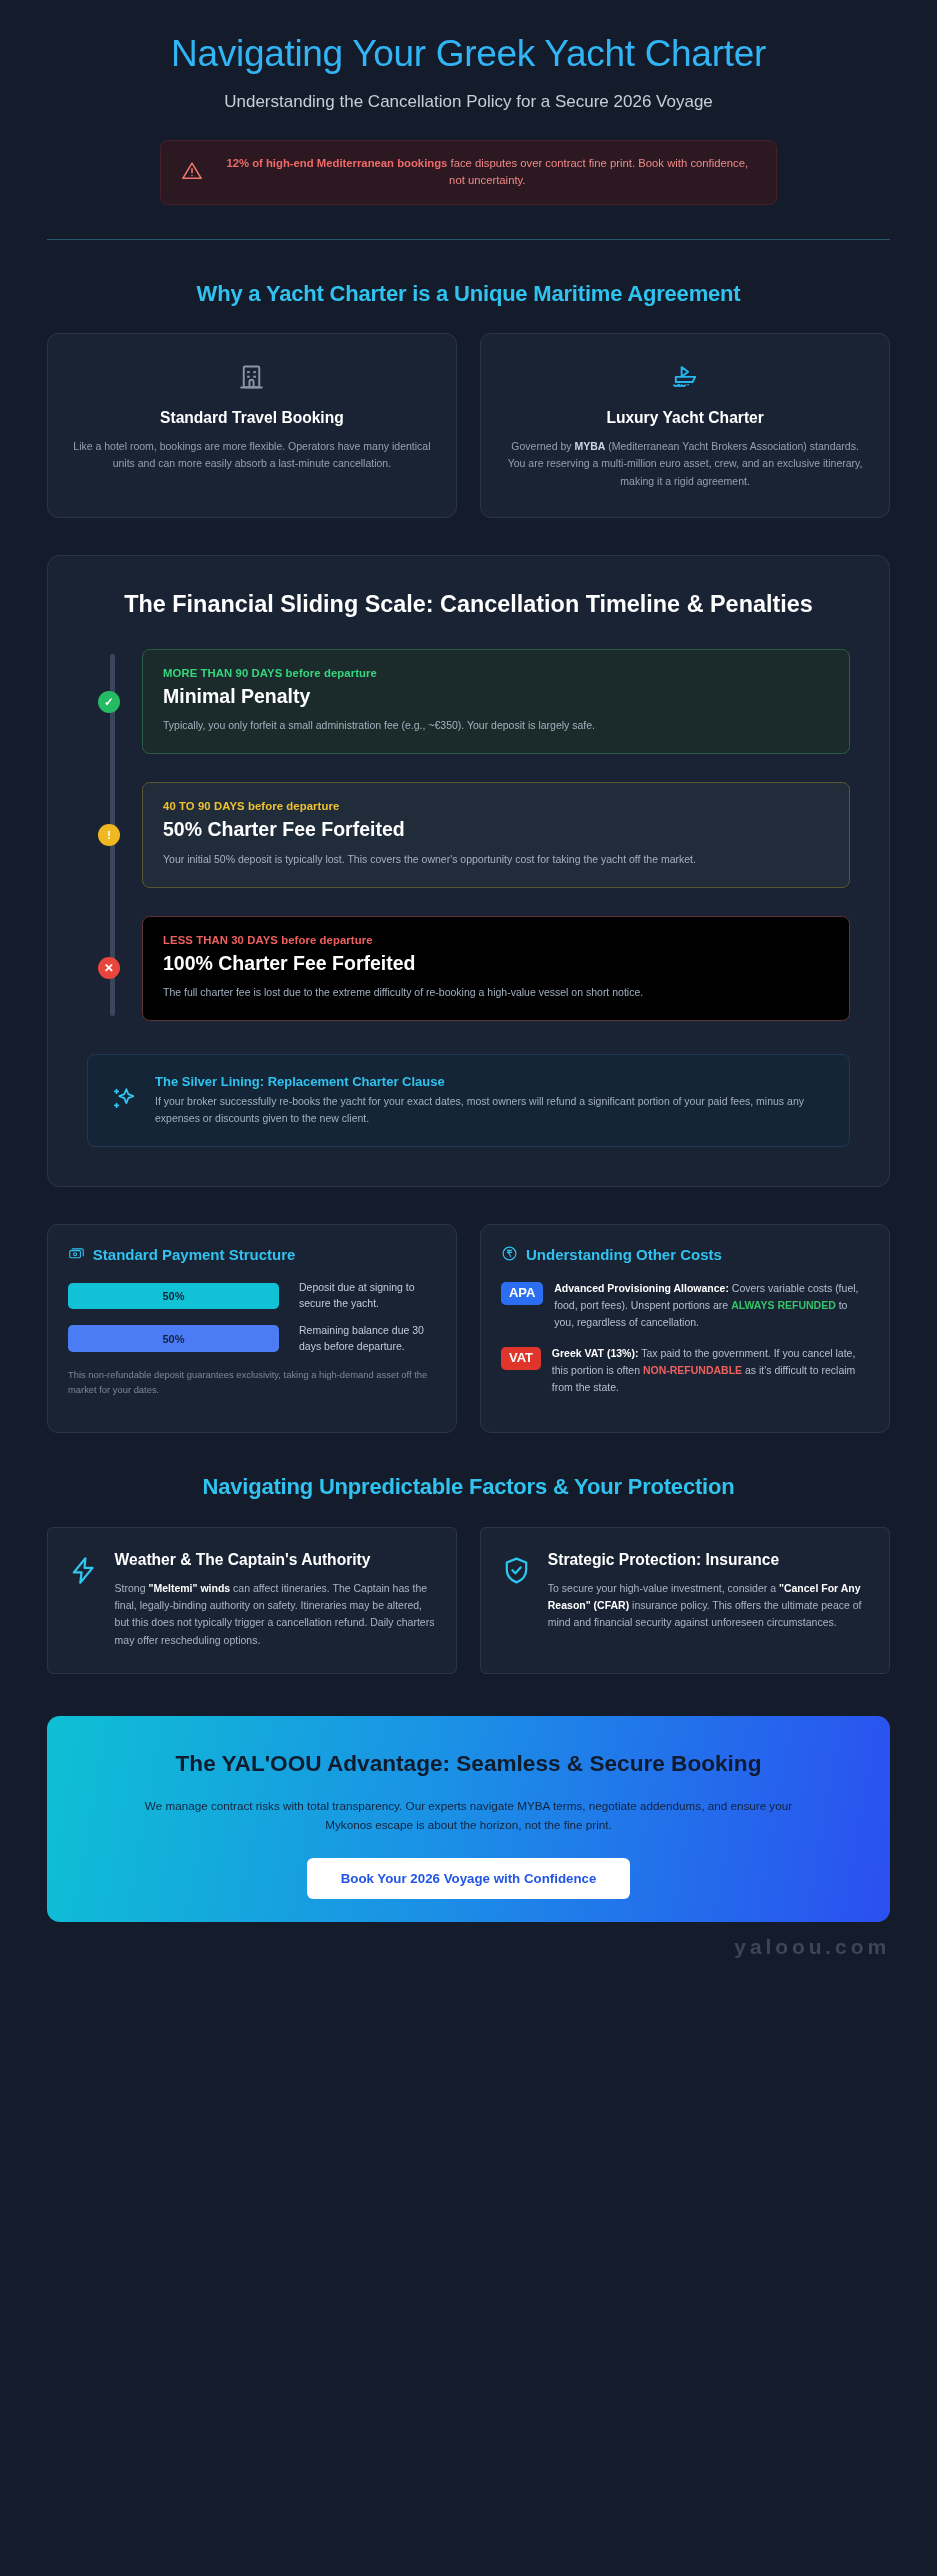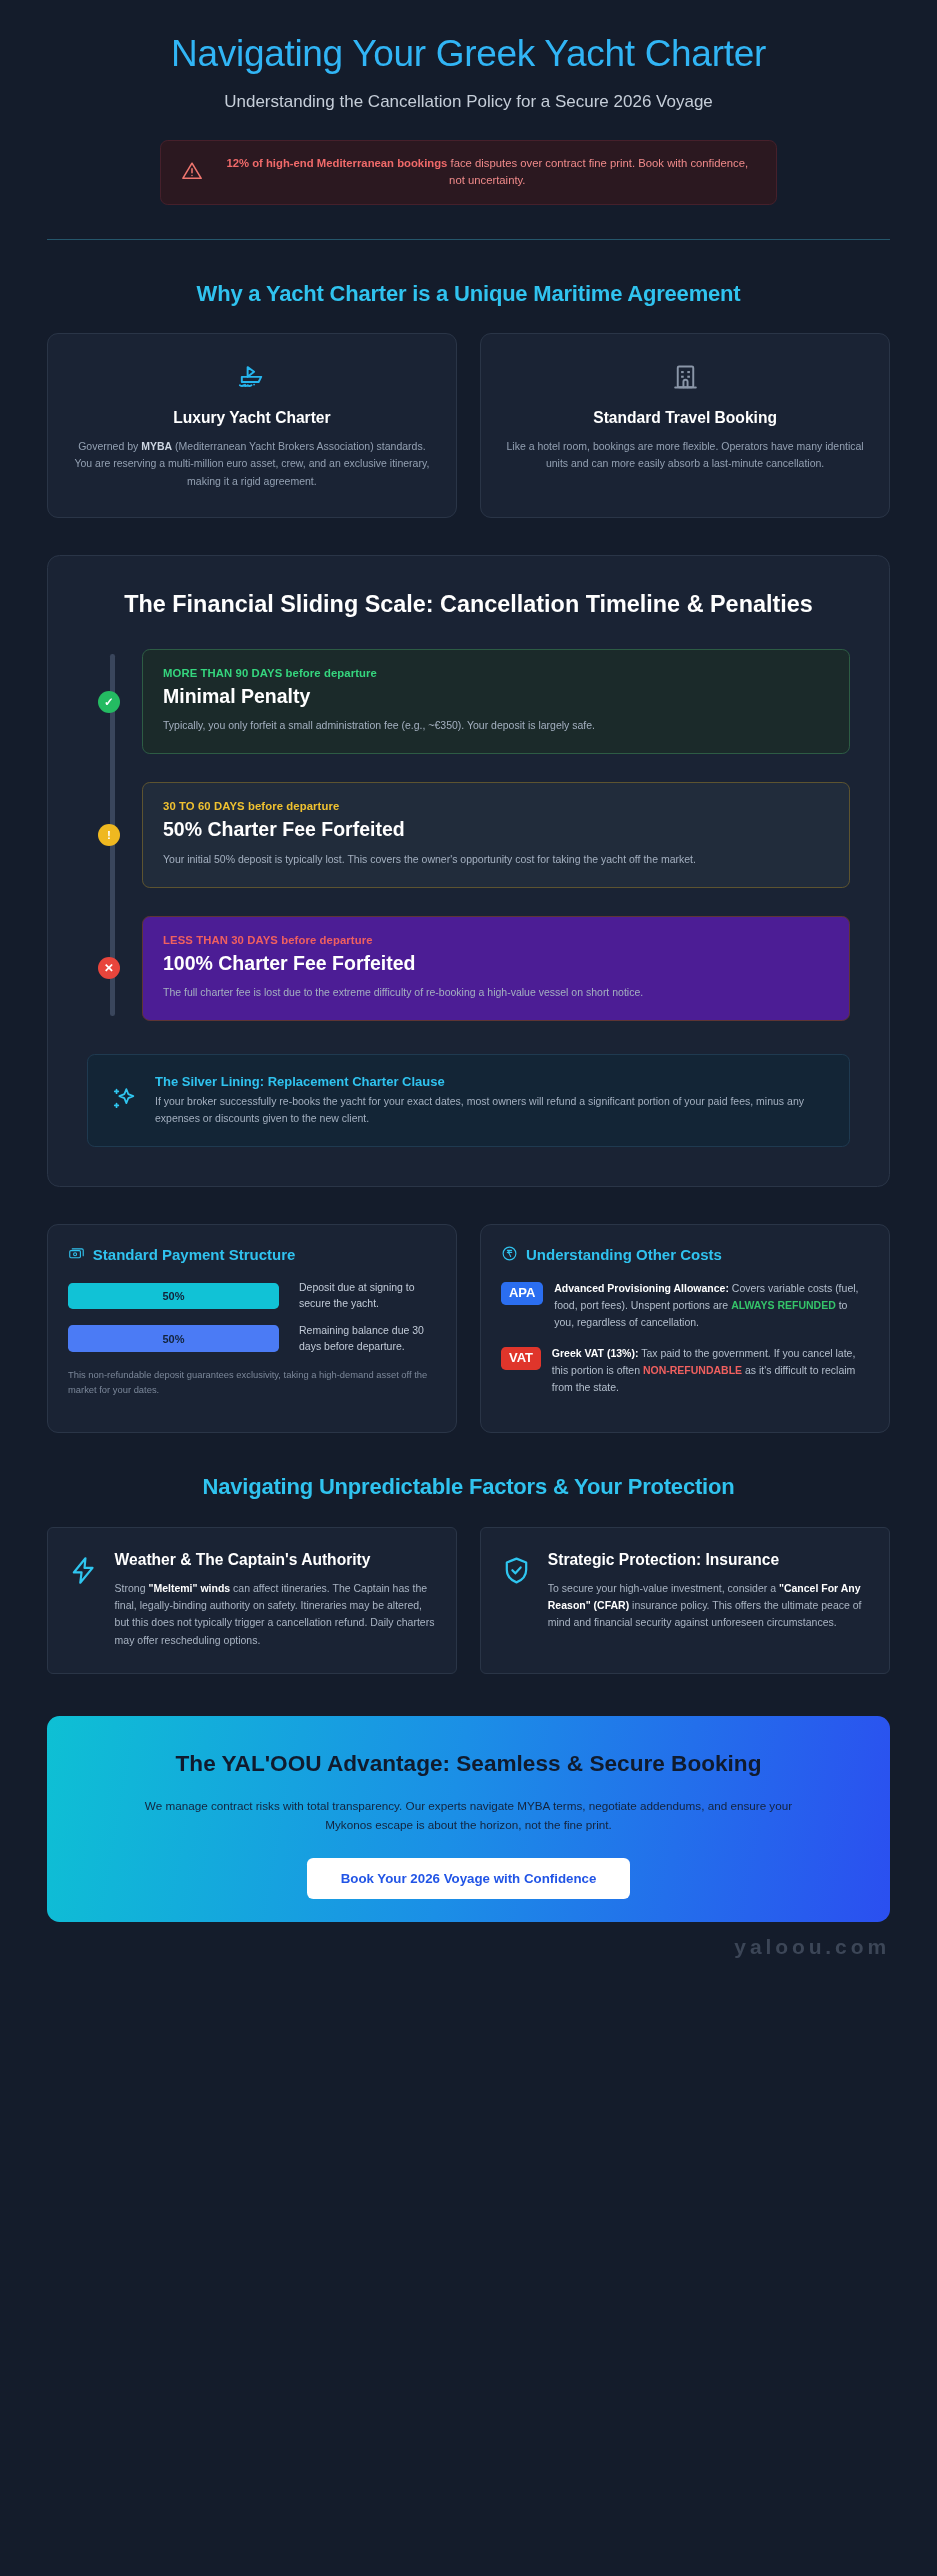--- a/index.html
+++ b/index.html
@@ -372,51 +372,51 @@
       </span>
       <div class="alert-text"><b>12% of high-end Mediterranean bookings</b><span> face disputes over contract fine print. Book with confidence, not uncertainty.</span></div>
     </div>
   </div>
 
   <div class="divider"></div>
 
   <div class="wrap">
     <div class="section-heading">Why a Yacht Charter is a Unique Maritime Agreement</div>
     <div class="grid2">
-
-      <div class="card center">
-        <span class="card-icon">
-          <svg width="31" height="31" viewBox="0 0 24 24" fill="none" stroke="#26b6ef" stroke-width="1.5" stroke-linecap="round" stroke-linejoin="round">
-            <path d="M3 18c1.2.8 2.2.8 3 0 .8.8 1.8.8 3 0 .8.8 1.8.8 3 0"></path>
-            <path d="M4.5 15.5h13l2-4h-15z"></path>
-            <path d="M9 11.5V4l5 3.5-5 4"></path>
-            <circle cx="7" cy="17.5" r="0.7" fill="#26b6ef" stroke="none"></circle>
-            <circle cx="14" cy="17.5" r="0.7" fill="#26b6ef" stroke="none"></circle>
-          </svg>
-        </span>
-        <div class="card-title">Luxury Yacht Charter</div>
-        <div class="card-body"><span>Governed by </span><b>MYBA</b><span> (Mediterranean Yacht Brokers Association) standards. You are reserving a multi-million euro asset, crew, and an exclusive itinerary, making it a rigid agreement.</span></div>
-      </div>
 
       <div class="card center">
         <span class="card-icon">
           <svg width="31" height="31" viewBox="0 0 24 24" fill="none" stroke="#8a96a8" stroke-width="1.5" stroke-linecap="round" stroke-linejoin="round">
             <rect x="6" y="3.5" width="12" height="16" rx="1"></rect>
             <line x1="4" y1="19.8" x2="20" y2="19.8"></line>
             <rect x="8.6" y="7" width="2" height="1.6" fill="#8a96a8" stroke="none"></rect>
             <rect x="13.4" y="7" width="2" height="1.6" fill="#8a96a8" stroke="none"></rect>
             <rect x="8.6" y="10.6" width="2" height="1.6" fill="#8a96a8" stroke="none"></rect>
             <rect x="13.4" y="10.6" width="2" height="1.6" fill="#8a96a8" stroke="none"></rect>
             <path d="M10.4 19.5v-4.2a1.6 1.6 0 0 1 3.2 0v4.2"></path>
           </svg>
         </span>
         <div class="card-title">Standard Travel Booking</div>
         <div class="card-body">Like a hotel room, bookings are more flexible. Operators have many identical units and can more easily absorb a last-minute cancellation.</div>
       </div>
 
+      <div class="card center">
+        <span class="card-icon">
+          <svg width="31" height="31" viewBox="0 0 24 24" fill="none" stroke="#26b6ef" stroke-width="1.5" stroke-linecap="round" stroke-linejoin="round">
+            <path d="M3 18c1.2.8 2.2.8 3 0 .8.8 1.8.8 3 0 .8.8 1.8.8 3 0"></path>
+            <path d="M4.5 15.5h13l2-4h-15z"></path>
+            <path d="M9 11.5V4l5 3.5-5 4"></path>
+            <circle cx="7" cy="17.5" r="0.7" fill="#26b6ef" stroke="none"></circle>
+            <circle cx="14" cy="17.5" r="0.7" fill="#26b6ef" stroke="none"></circle>
+          </svg>
+        </span>
+        <div class="card-title">Luxury Yacht Charter</div>
+        <div class="card-body"><span>Governed by </span><b>MYBA</b><span> (Mediterranean Yacht Brokers Association) standards. You are reserving a multi-million euro asset, crew, and an exclusive itinerary, making it a rigid agreement.</span></div>
+      </div>
+
     </div>
   </div>
 
   <div class="wrap">
     <div class="panel">
       <div class="panel-title">The Financial Sliding Scale: Cancellation Timeline &amp; Penalties</div>
 
       <div class="timeline">
         <div class="timeline-rail"></div>
 
@@ -425,29 +425,29 @@
           <div class="tl-card" style="background:#1b2a2a;border:0.8px solid #2d5c44">
             <div class="tl-label" style="color:#35d67e">MORE THAN 90 DAYS before departure</div>
             <div class="tl-head">Minimal Penalty</div>
             <div class="tl-desc">Typically, you only forfeit a small administration fee (e.g., ~€350). Your deposit is largely safe.</div>
           </div>
         </div>
 
         <div class="tl-item">
           <span class="tl-dot" style="background:#efb820">!</span>
           <div class="tl-card" style="background:#212c3b;border:0.8px solid #5d5430">
-            <div class="tl-label" style="color:#f0c230">30 TO 60 DAYS before departure</div>
+            <div class="tl-label" style="color:#f0c230">40 TO 90 DAYS before departure</div>
             <div class="tl-head">50% Charter Fee Forfeited</div>
             <div class="tl-desc">Your initial 50% deposit is typically lost. This covers the owner's opportunity cost for taking the yacht off the market.</div>
           </div>
         </div>
 
         <div class="tl-item">
           <span class="tl-dot" style="background:#e8453c">✕</span>
-          <div class="tl-card" style="background:#4c1d95;border:0.8px solid #5f3434">
+          <div class="tl-card" style="background:#000000;border:0.8px solid #5f3434">
             <div class="tl-label" style="color:#f0605f">LESS THAN 30 DAYS before departure</div>
             <div class="tl-head">100% Charter Fee Forfeited</div>
             <div class="tl-desc">The full charter fee is lost due to the extreme difficulty of re-booking a high-value vessel on short notice.</div>
           </div>
         </div>
       </div>
 
       <div class="silver">
         <span class="silver-icon">
           <svg width="28" height="28" viewBox="0 0 24 24" fill="none" stroke="#2fc6f0" stroke-width="1.5" stroke-linecap="round" stroke-linejoin="round">

